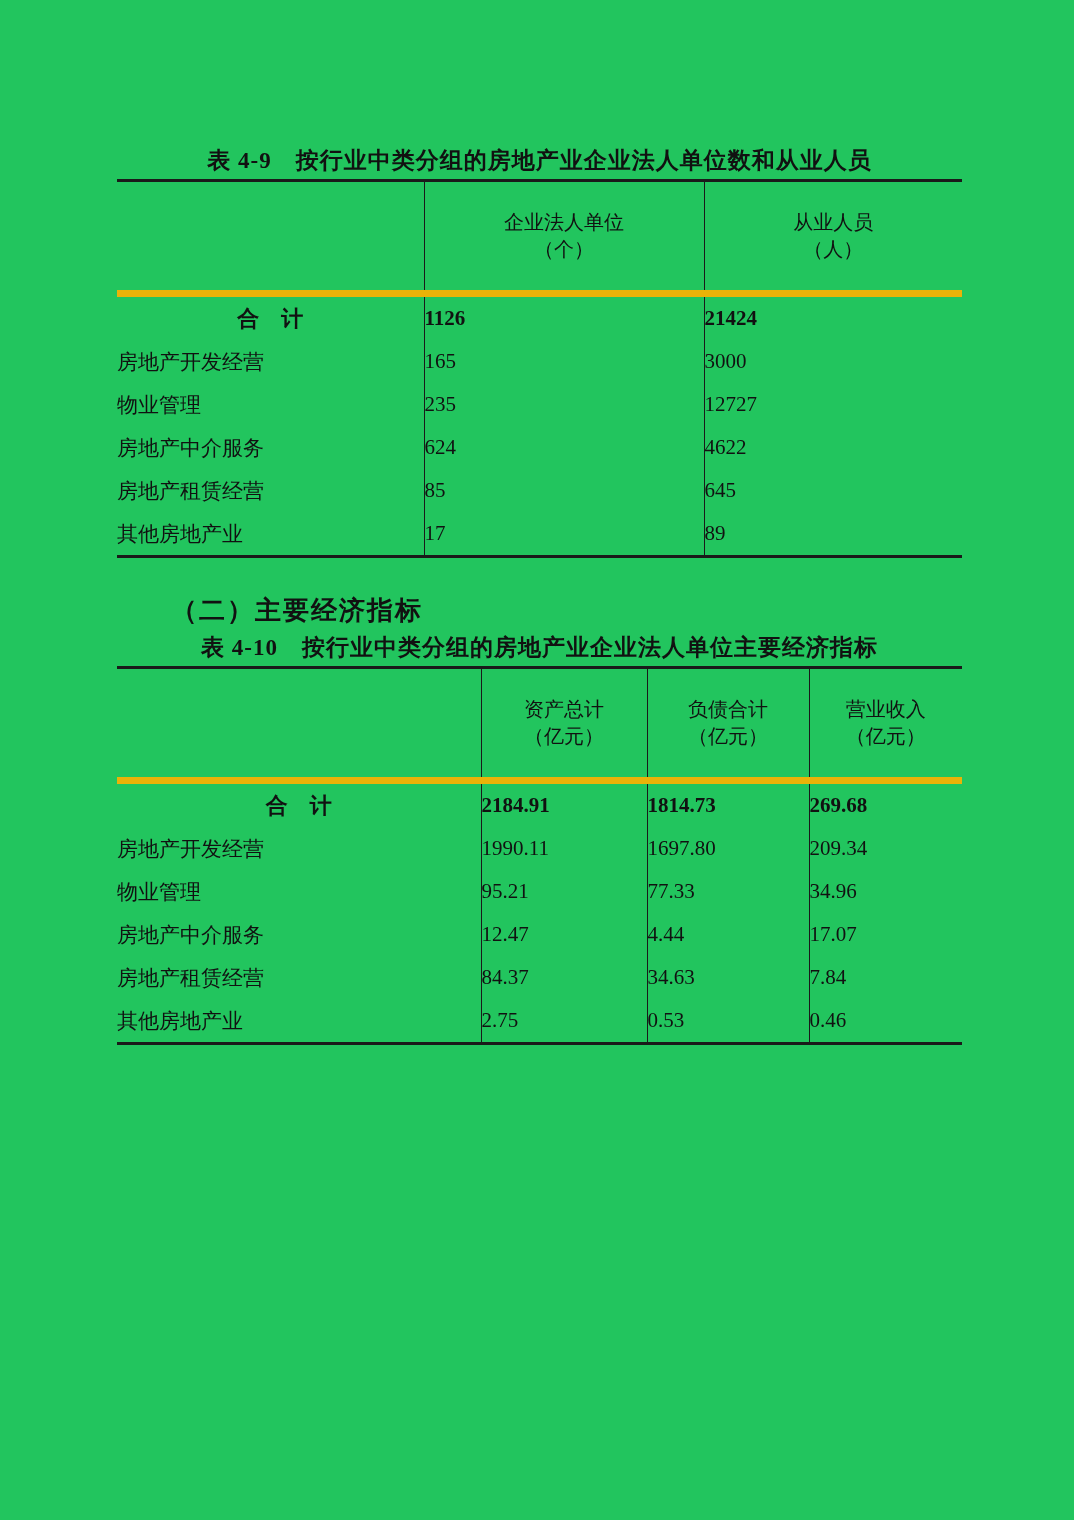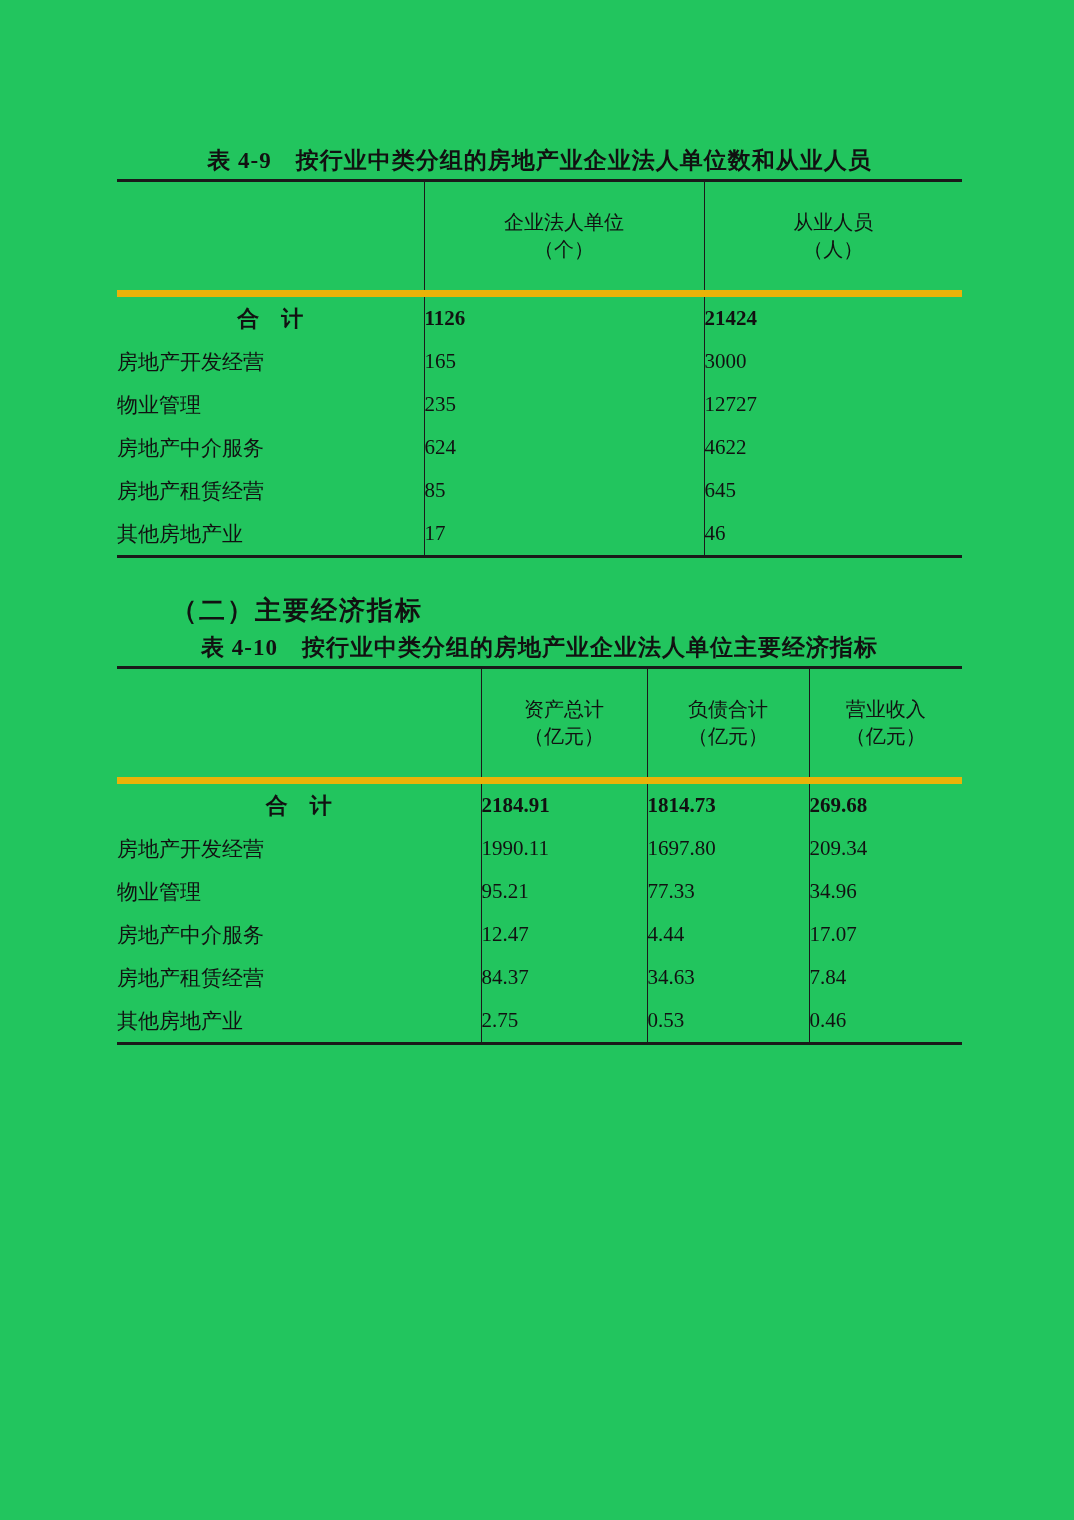--- a/index.html
+++ b/index.html
@@ -132,21 +132,21 @@
           <td class="num vline">4622</td>
         </tr>
         <tr>
           <td class="lbl">房地产租赁经营</td>
           <td class="num vline">85</td>
           <td class="num vline">645</td>
         </tr>
         <tr>
           <td class="lbl">其他房地产业</td>
           <td class="num vline">17</td>
-          <td class="num vline">46</td>
+          <td class="num vline">89</td>
         </tr>
       </tbody>
     </table>
 
     <div class="section-heading">（二）主要经济指标</div>
 
 
     <div class="tbl-caption second">表 4-10　按行业中类分组的房地产业企业法人单位主要经济指标</div>
 
     <table class="report">

